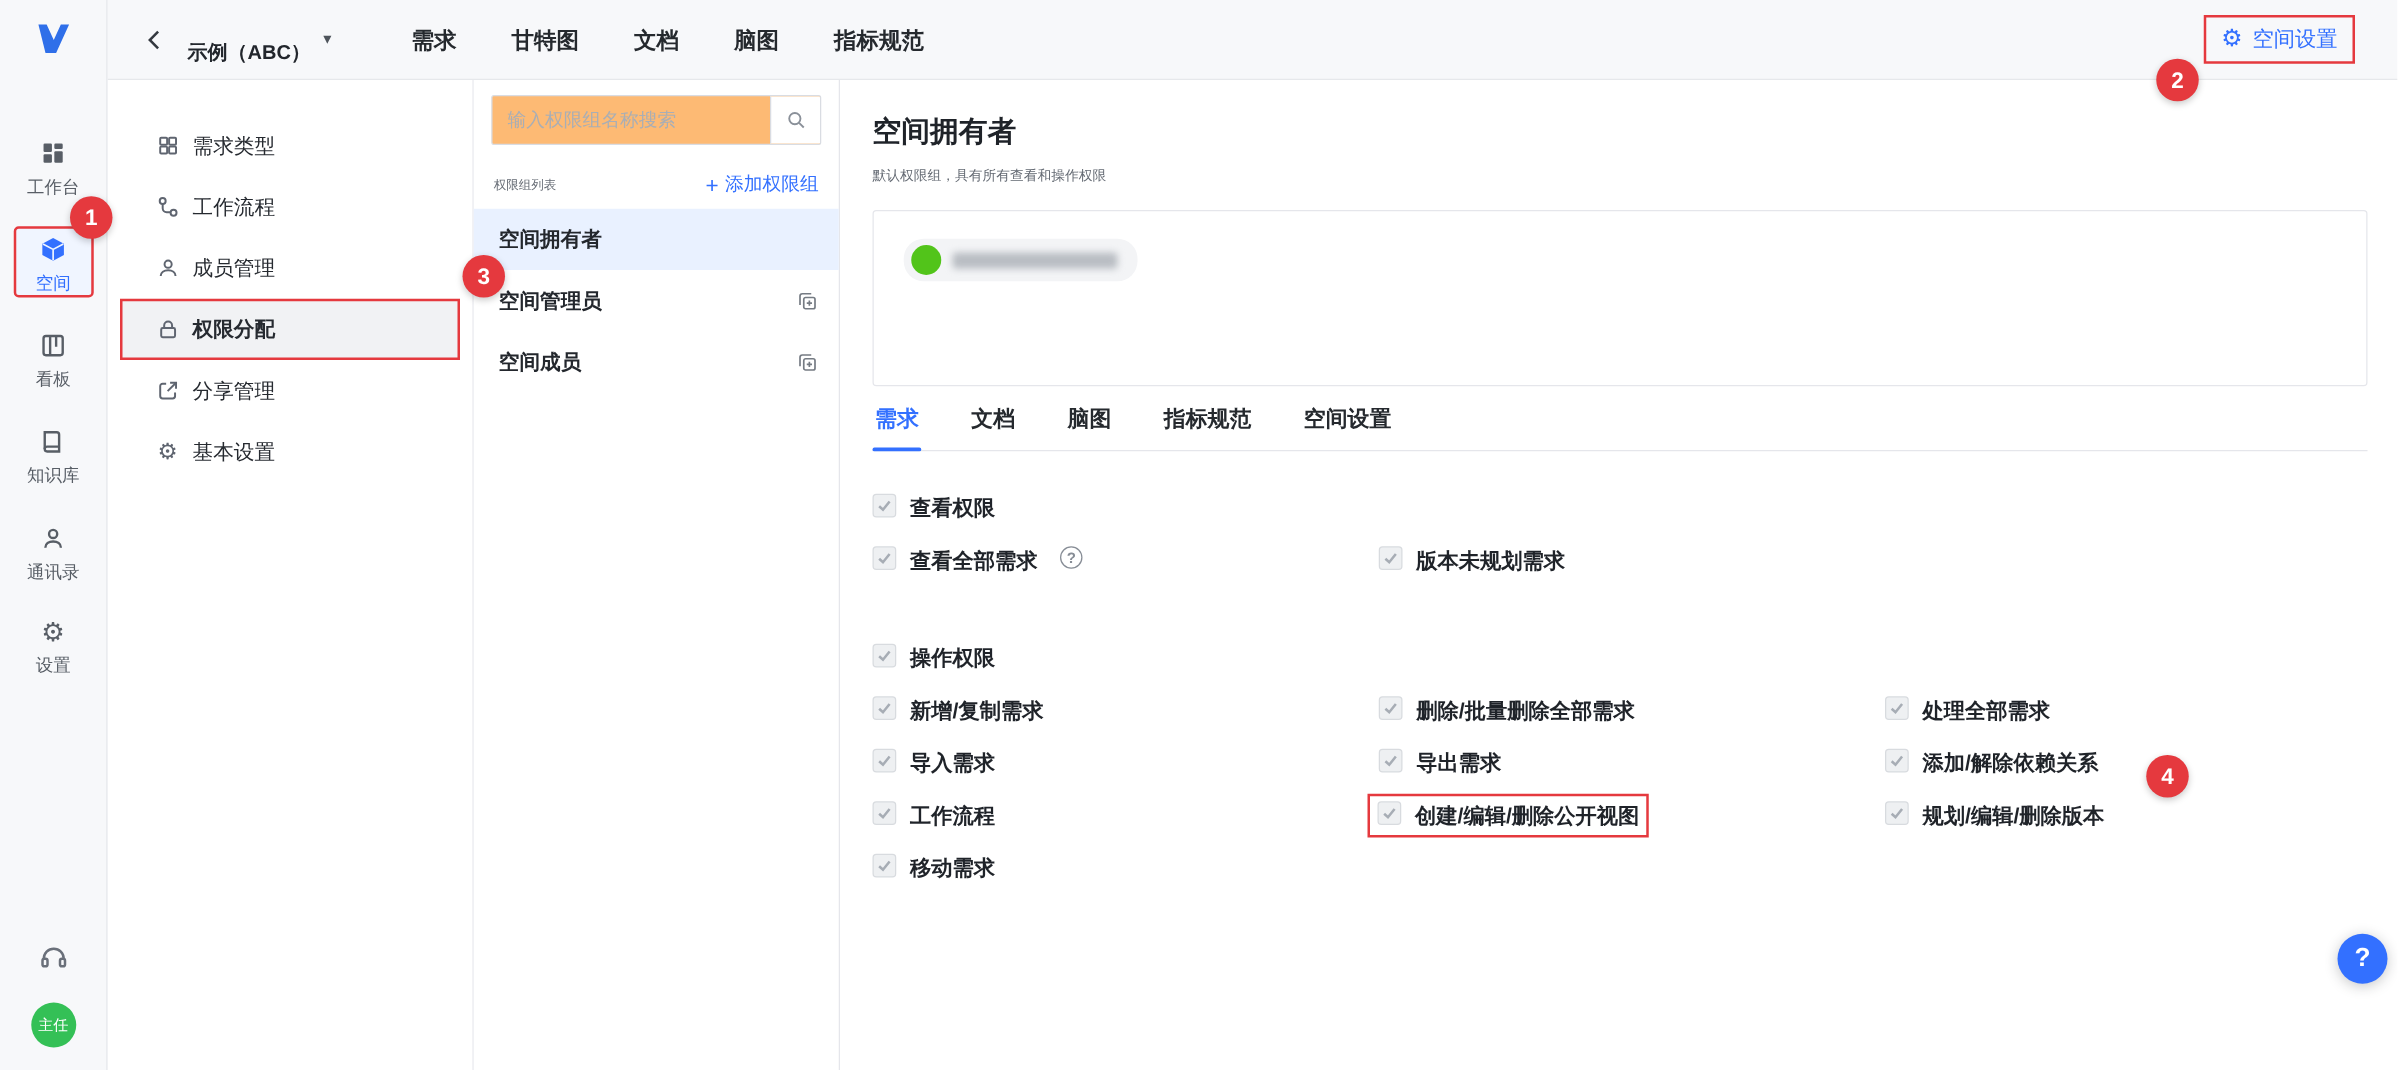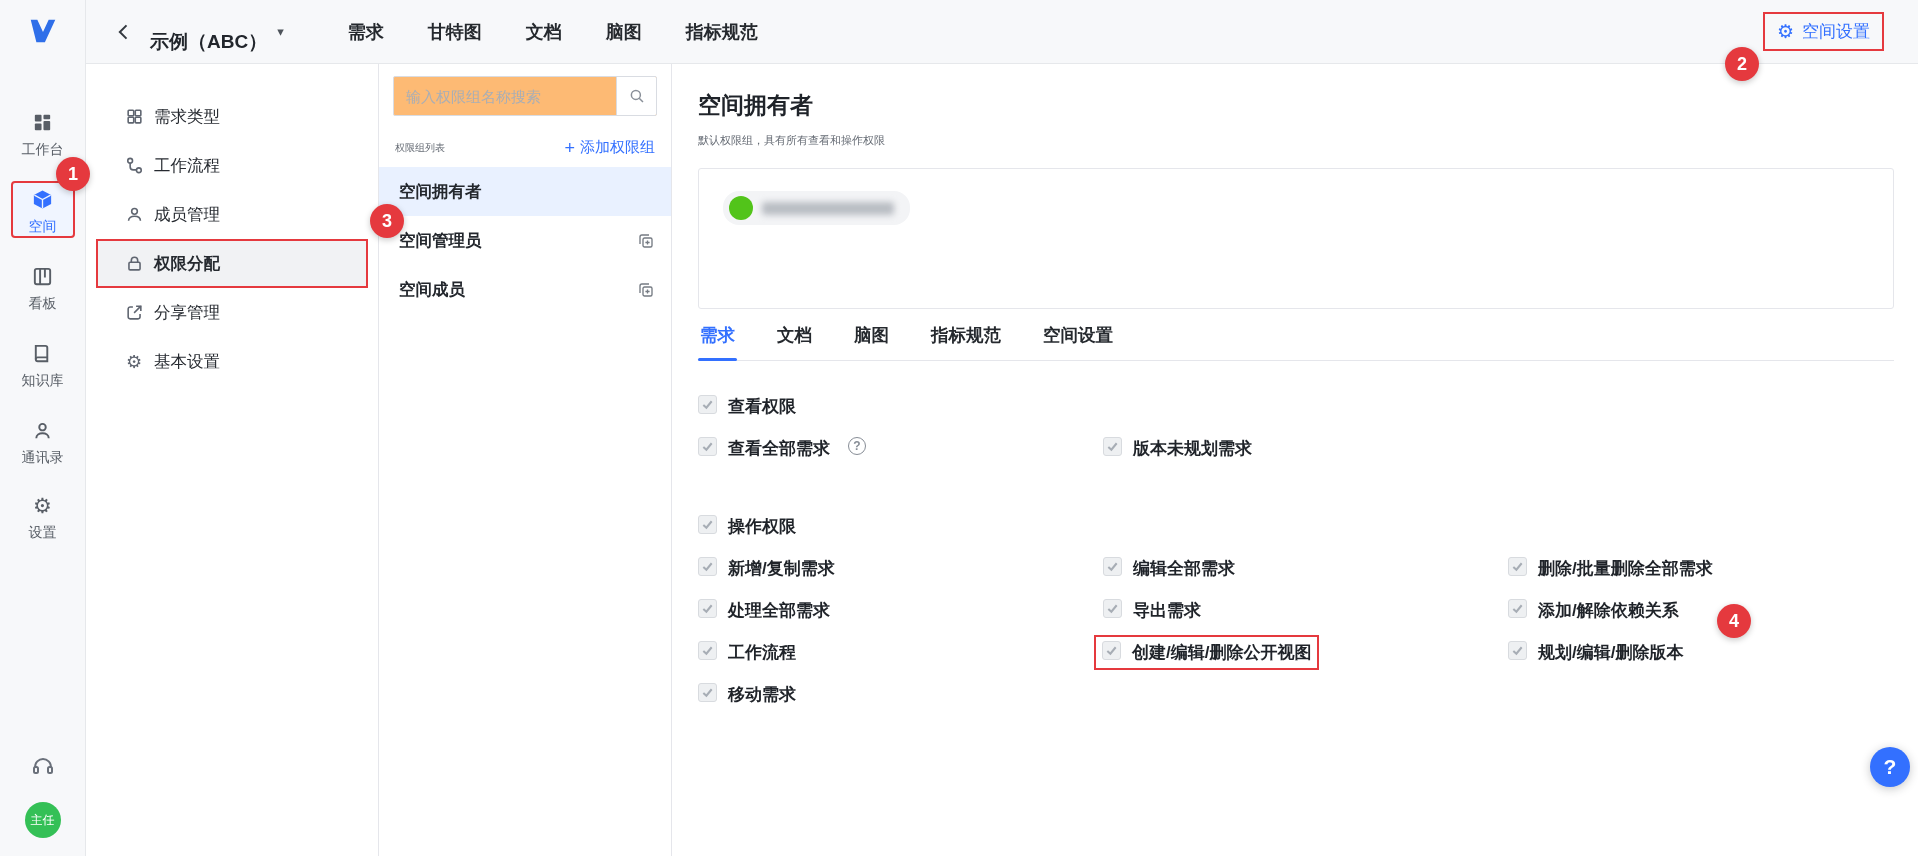--- a/index.html
+++ b/index.html
@@ -43,21 +43,21 @@
   .gear-glyph { font-family: "DejaVu Sans", sans-serif; line-height: 1; }
 
   
   .topbar {
     position: absolute; left: 86px; right: 0; top: 0; height: 64px;
     background: #f7f8fa; border-bottom: 1px solid #e6e8eb;
     display: flex; align-items: center; padding-left: 24px;
   }
   .back-btn { background: none; border: 0; cursor: pointer; display: flex; padding: 4px; }
   .space-switcher { margin-left: 12px; display: flex; align-items: center; gap: 10px; cursor: pointer; }
-  .space-name { font-size: 19px; font-weight: 700; color: #22262c; margin-top: 21px; }
+  .space-name { font-size: 16px; font-weight: 700; color: #22262c; margin-top: 21px; }
   .caret { color: #4e545b; font-size: 13px; font-family: "DejaVu Sans", sans-serif; }
   .top-tabs { margin-left: 64px; display: flex; gap: 44px; }
   .top-tab { font-size: 18px; font-weight: 600; color: #25292e; cursor: pointer; }
   .settings-btn {
     margin-left: auto; margin-right: 34px; display: flex; align-items: center; gap: 8px;
     background: transparent; border: 2px solid var(--annotation); padding: 6px 12px;
     color: var(--accent); font-size: 17px; font-weight: 500; cursor: pointer;
     font-family: inherit;
   }
   .settings-btn .gear-glyph { font-size: 19px; }
@@ -444,42 +444,42 @@
           <span class="perm-label">新增/复制需求</span>
         </span>
       </div>
       <div class="cell">
         <span class="perm-item">
           <span class="cb">
               <svg viewBox="0 0 14 14" width="13" height="13" fill="none" stroke="#a7adb5" stroke-width="2.2">
                 <path d="M2.5 7.5 L5.8 10.5 L11.5 3.5"></path>
               </svg>
             </span>
-          <span class="perm-label">编辑全部需求</span>
-        </span>
-      </div>
-      <div class="cell">
-        <span class="perm-item">
-          <span class="cb">
-              <svg viewBox="0 0 14 14" width="13" height="13" fill="none" stroke="#a7adb5" stroke-width="2.2">
-                <path d="M2.5 7.5 L5.8 10.5 L11.5 3.5"></path>
-              </svg>
-            </span>
           <span class="perm-label">删除/批量删除全部需求</span>
         </span>
       </div>
 
       <div class="cell">
         <span class="perm-item">
           <span class="cb">
               <svg viewBox="0 0 14 14" width="13" height="13" fill="none" stroke="#a7adb5" stroke-width="2.2">
                 <path d="M2.5 7.5 L5.8 10.5 L11.5 3.5"></path>
               </svg>
             </span>
           <span class="perm-label">处理全部需求</span>
+        </span>
+      </div>
+      <div class="cell">
+        <span class="perm-item">
+          <span class="cb">
+              <svg viewBox="0 0 14 14" width="13" height="13" fill="none" stroke="#a7adb5" stroke-width="2.2">
+                <path d="M2.5 7.5 L5.8 10.5 L11.5 3.5"></path>
+              </svg>
+            </span>
+          <span class="perm-label">导入需求</span>
         </span>
       </div>
       <div class="cell">
         <span class="perm-item">
           <span class="cb">
               <svg viewBox="0 0 14 14" width="13" height="13" fill="none" stroke="#a7adb5" stroke-width="2.2">
                 <path d="M2.5 7.5 L5.8 10.5 L11.5 3.5"></path>
               </svg>
             </span>
           <span class="perm-label">导出需求</span>

